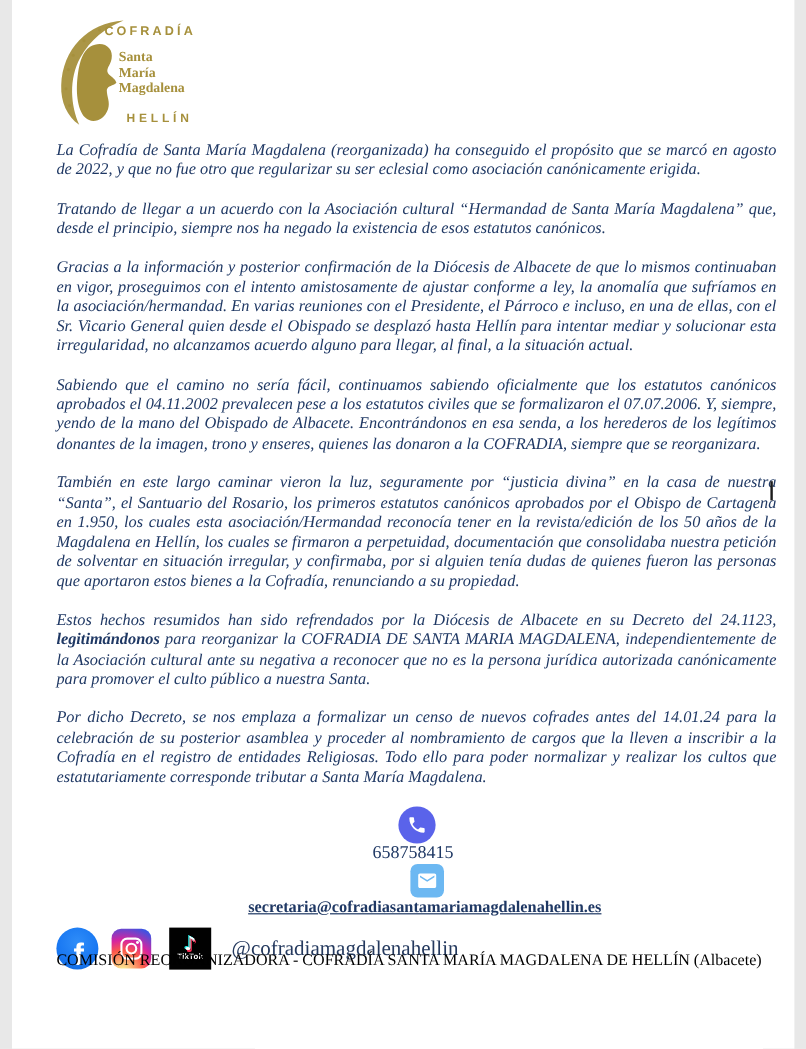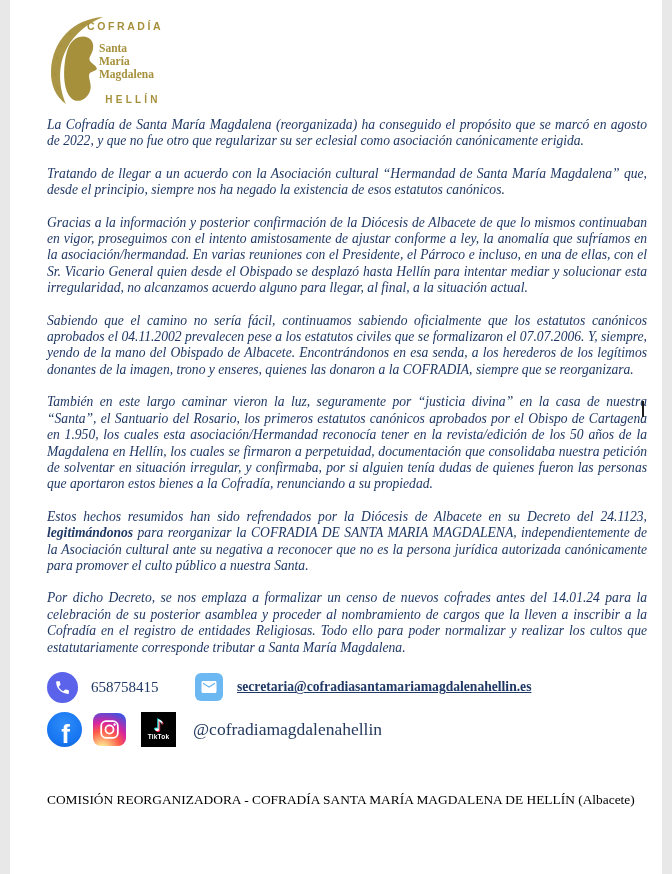--- a/index.html
+++ b/index.html
@@ -49,21 +49,21 @@
   }
   .bold { font-weight:bold; }
 
   .text-cursor {
     position:absolute; left:632px; top:401px;
     width:2px; height:16px; background:#1b1b1b;
   }
 
   
   .contact-row { display:flex; align-items:center; }
-  .row-phone { margin-top:14px; margin-bottom:9px; }
+  .row-phone { margin-top:14px; margin-bottom:9px;flex-direction:column; }
   .row-social { margin-bottom:0; }
 
   .icon-phone {
     width:31px; height:31px; border-radius:50%;
     background:#5a63ea; display:flex; align-items:center; justify-content:center;
     flex:0 0 auto;
   }
   .phone-number { font-size:15px; margin-left:13px; width:86px; }
   .icon-mail {
     width:28px; height:28px; border-radius:6px;

